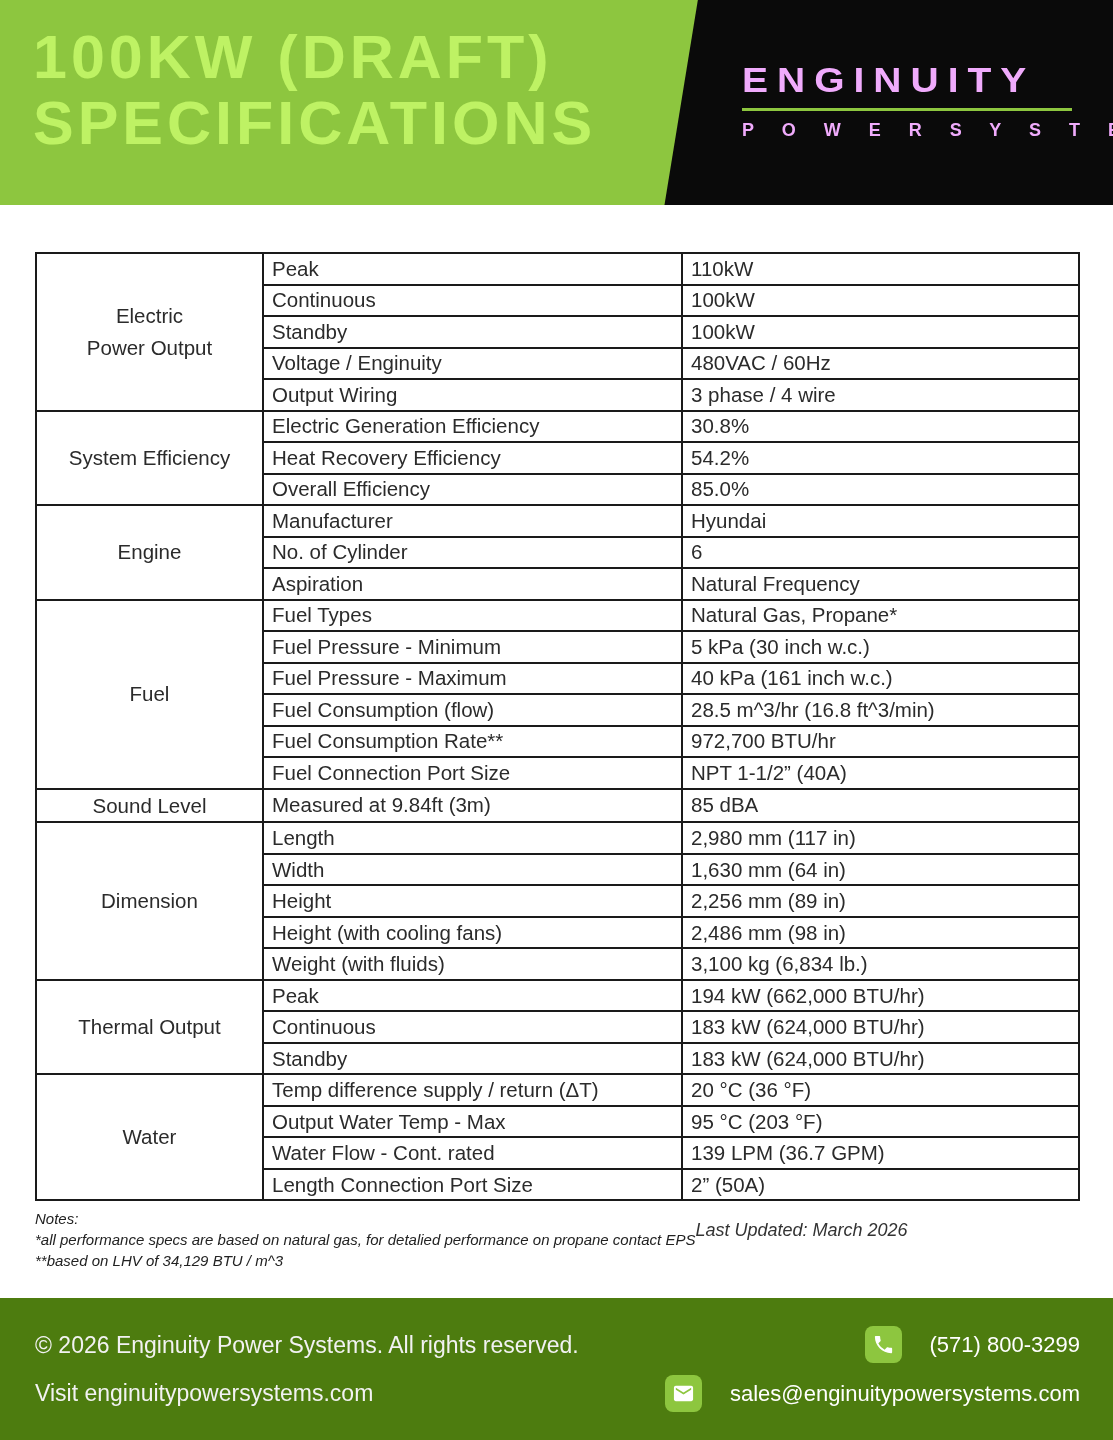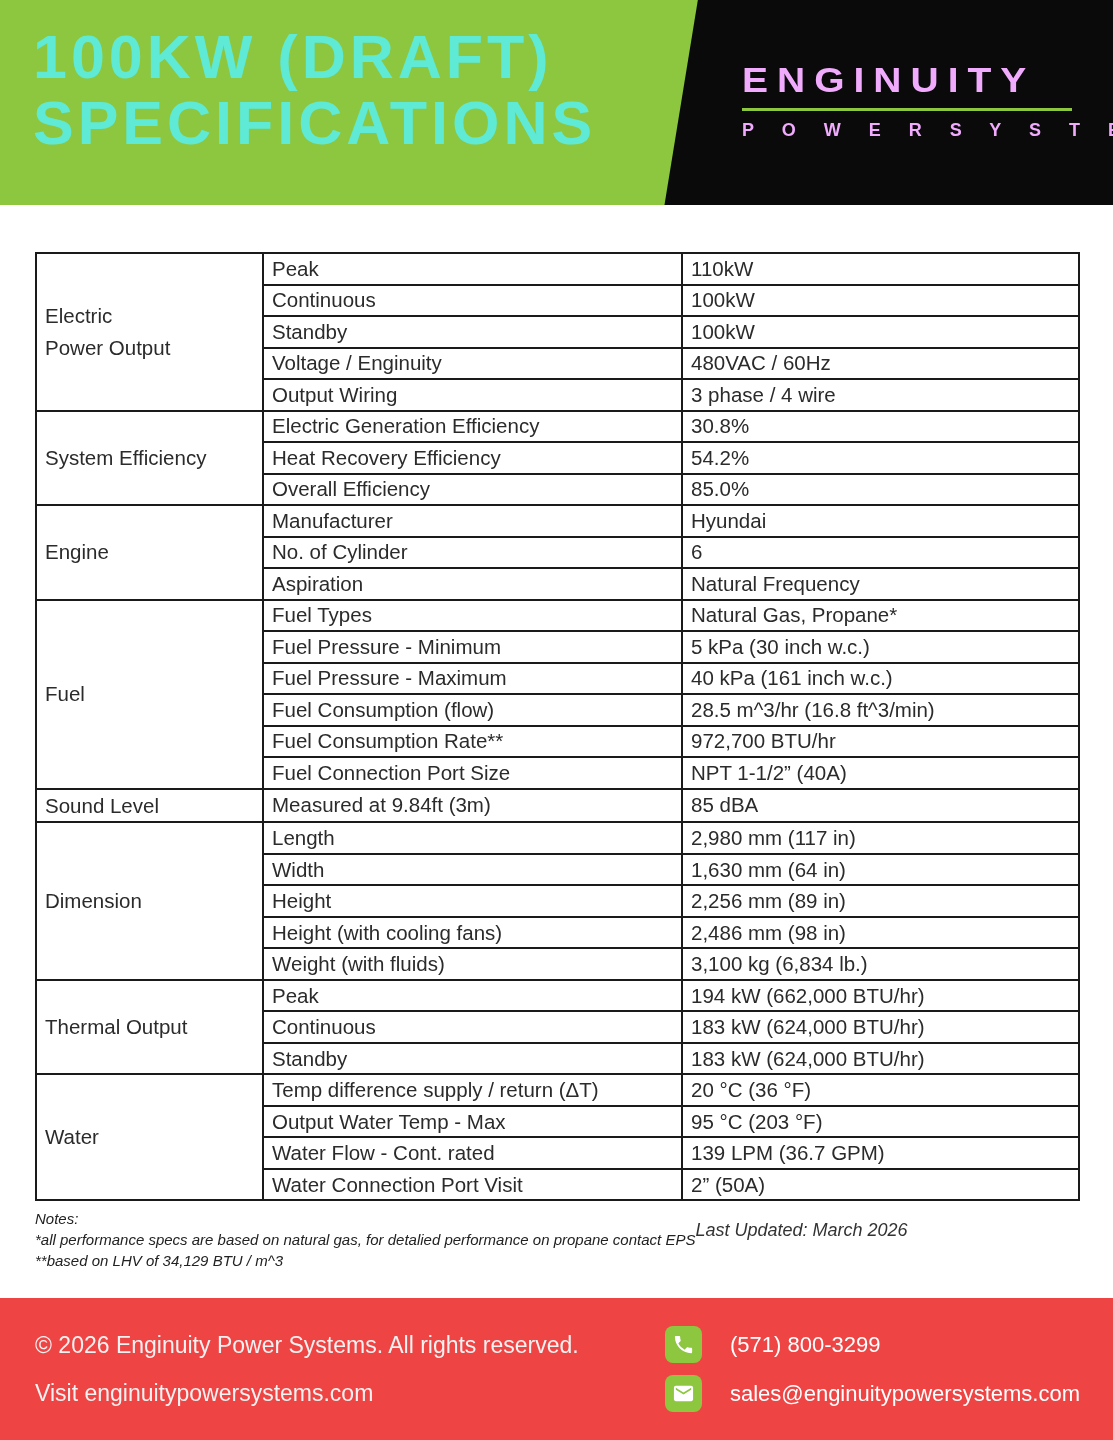--- a/index.html
+++ b/index.html
@@ -18,21 +18,21 @@
     background: #0a0a0a;
     overflow: hidden;
   }
   .header-green {
     position: absolute; inset: 0;
     background: #8dc63f;
     clip-path: polygon(0 0, 62.7% 0, 59.7% 100%, 0 100%);
   }
   .title-block {
     position: absolute; left: 33px; top: 24px;
-    color: #5eead4;
+    color: #bef264;
     font-weight: bold;
     font-size: 61px;
     letter-spacing: 4px;
     line-height: 66px;
     white-space: nowrap;
   }
   .logo-block {
     position: absolute; left: 742px; top: 58px;
     width: 332px;
     display: flex; flex-direction: column;
@@ -60,21 +60,21 @@
   table.specs td {
     border: 2px solid #1a1a1a;
     height: 31.5px;
     padding: 0 8px;
     font-size: 20.5px;
     color: #2b2b2b;
     vertical-align: middle;
     overflow: hidden;
     white-space: nowrap;
   }
-  table.specs td.cat { white-space: pre-line; line-height: 1.55; }
+  table.specs td.cat { white-space: pre-line; line-height: 1.55; text-align: center; }
   .col-cat { width: 227px; }
   .col-param { width: 419px; }
   .col-val { width: 397px; }
 
   
   .notes-row {
     margin: 8px 35px 0 35px;
     display: flex; justify-content: flex-start; align-items: flex-start;
   }
   .notes {
@@ -87,34 +87,34 @@
     font-size: 18px;
     color: #333333;
     padding-top: 11px;
     white-space: nowrap;
   }
 
   
   .footer {
     position: absolute; left: 0; bottom: 0;
     width: 100%; height: 142px;
-    background: #ef4444;
+    background: #4d7c0f;
     display: flex; align-items: center;
   }
   .footer-left {
     margin-left: 35px;
     color: #f2f2f2;
     font-size: 23px; line-height: 48px;
     white-space: nowrap;
   }
   .footer-right {
     margin-left: auto; margin-right: 33px;
     display: flex; flex-direction: column; gap: 12px;
   }
-  .contact-row { display: flex; align-items: center; gap: 28px; }
+  .contact-row { display: flex; align-items: center; gap: 28px; justify-content: flex-end; }
   .contact-icon {
     width: 37px; height: 37px;
     background: #8dc63f; border-radius: 8px;
     display: flex; align-items: center; justify-content: center;
     flex: 0 0 auto;
   }
   .contact-icon svg { width: 23px; height: 23px; fill: #ffffff; }
   .contact-text { color: #ffffff; font-size: 22px; white-space: nowrap; }
 </style>
 </head>
@@ -260,21 +260,21 @@
         </tr>
         <tr>
           <td class="param">Output Water Temp - Max</td>
           <td class="val">95 °C  (203 °F)</td>
         </tr>
         <tr>
           <td class="param">Water Flow - Cont. rated</td>
           <td class="val">139 LPM (36.7 GPM)</td>
         </tr>
         <tr>
-          <td class="param">Water Connection Port Visit</td>
+          <td class="param">Length Connection Port Size</td>
           <td class="val">2” (50A)</td>
         </tr>
       </tbody>
   </table>
 </div>
 
 <div class="notes-row">
   <div class="notes">
     <div>Notes:</div>
     <div>*all performance specs are based on natural gas, for detalied performance on propane contact EPS</div>

